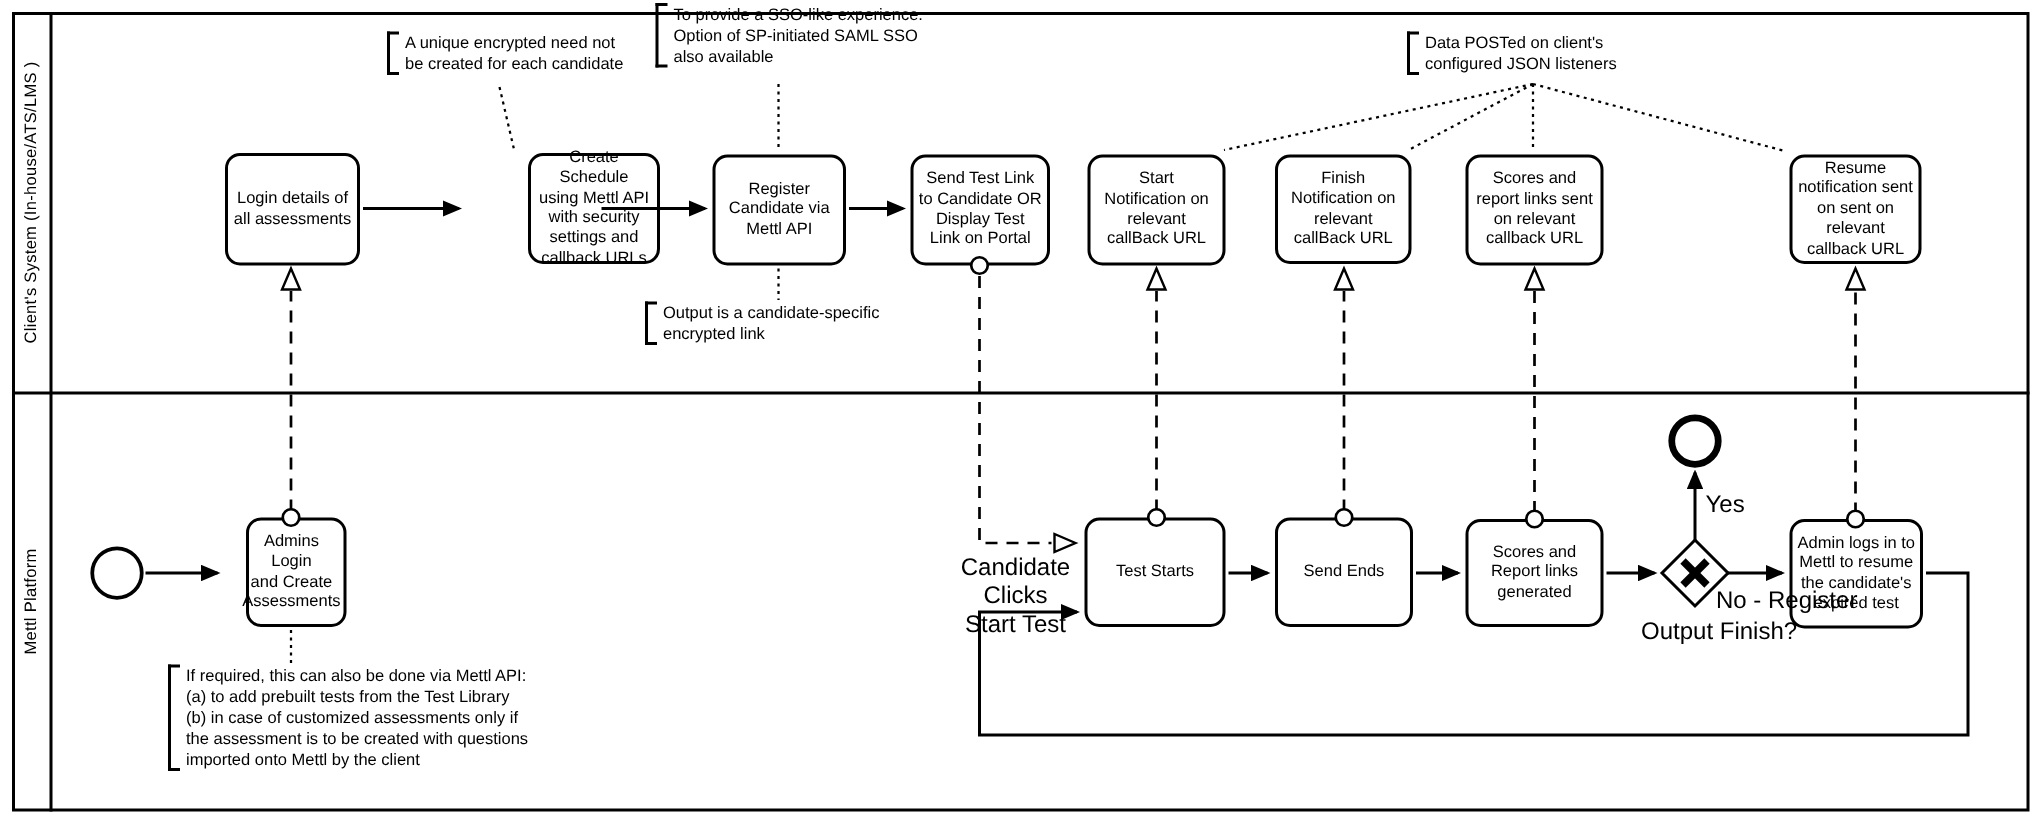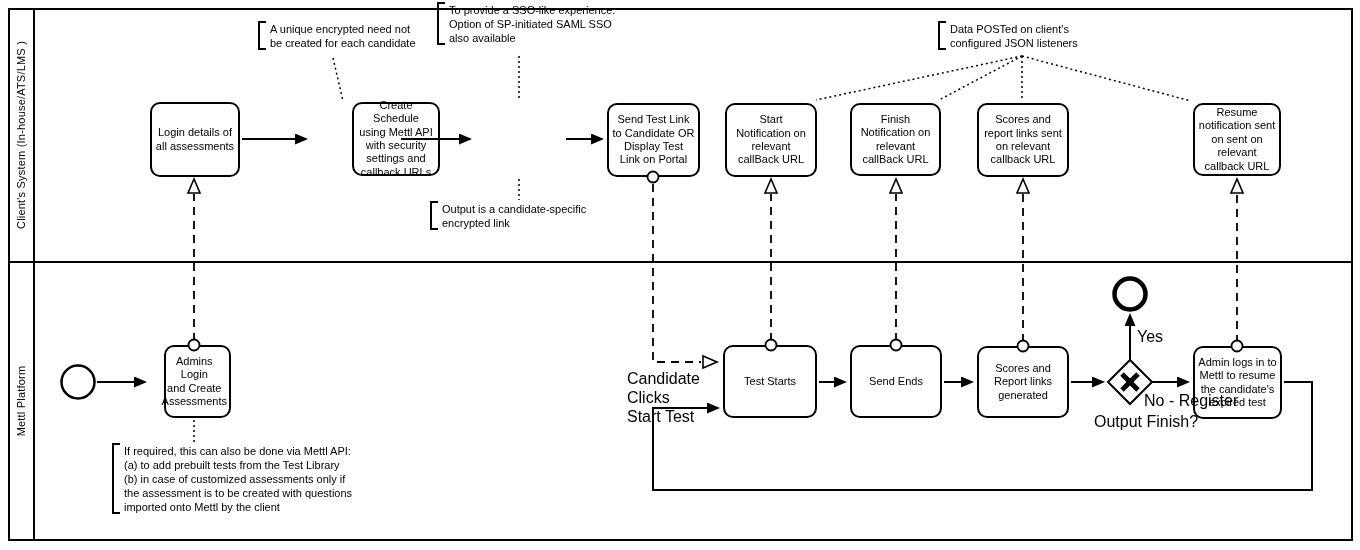--- a/index.html
+++ b/index.html
@@ -36,21 +36,21 @@
   .ann .bracket {
     width:6px; border:2px solid #000; border-right:none; margin-right:4px;
   }
   .ann .ann-text {
     font-size:11px; line-height:1.28; white-space:pre-line; padding-top:1px;
   }
   .lbl {
     position:absolute; font-size:16px; line-height:1.2; white-space:pre-line;
     z-index:4; color:#000;
   }
-  .lbl.center { }
+  .lbl.center { text-align:center; }
   svg.connectors {
     position:absolute; left:0; top:0; width:1360px; height:550px; z-index:3;
   }
 </style>
 </head>
 <body>
 
 <div id="stage">
 
   <div class="pool"></div>
@@ -59,20 +59,23 @@
   <div class="lane-label" style="left:21px; top:135px;">Client's System (In-house/ATS/LMS )</div>
   <div class="lane-label" style="left:21px; top:401px;">Mettl Platform</div>
 
   <div class="task" style="left:150px; top:102px; width:90px; height:75px;"><span>Login details of
 all assessments</span></div>
   <div class="task" style="left:328px; top:102px; width:88px; height:74px;margin-left:24px;"><span>Create Schedule
 using Mettl API
 with security
 settings and
 callback URLs</span></div>
+  <div class="task" style="left:475px; top:103px; width:89px; height:74px;"><span>Register
+Candidate via
+Mettl API</span></div>
   <div class="task" style="left:607px; top:103px; width:93px; height:74px;"><span>Send Test Link
 to Candidate OR
 Display Test
 Link on Portal</span></div>
   <div class="task" style="left:725px; top:103px; width:92px; height:74px;"><span>Start
 Notification on
 relevant
 callBack URL</span></div>
   <div class="task" style="left:850px; top:103px; width:91px; height:73px;"><span>Finish
 Notification on

